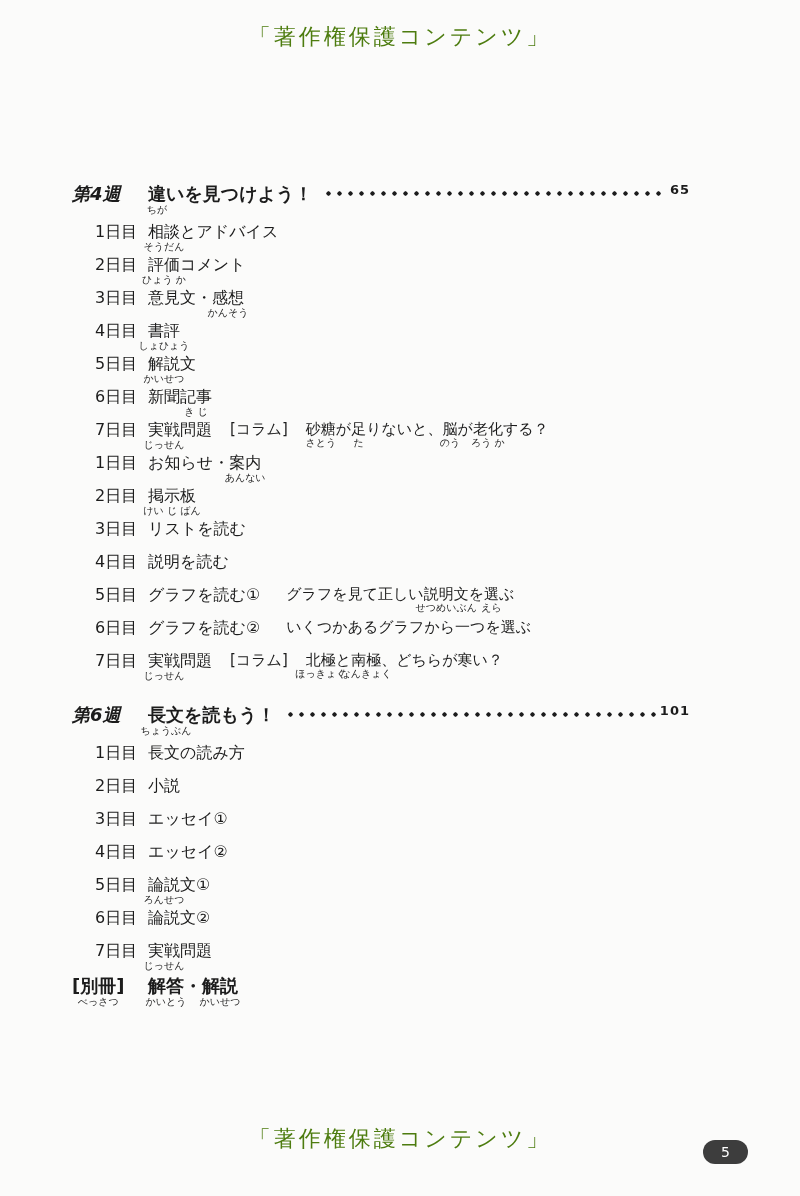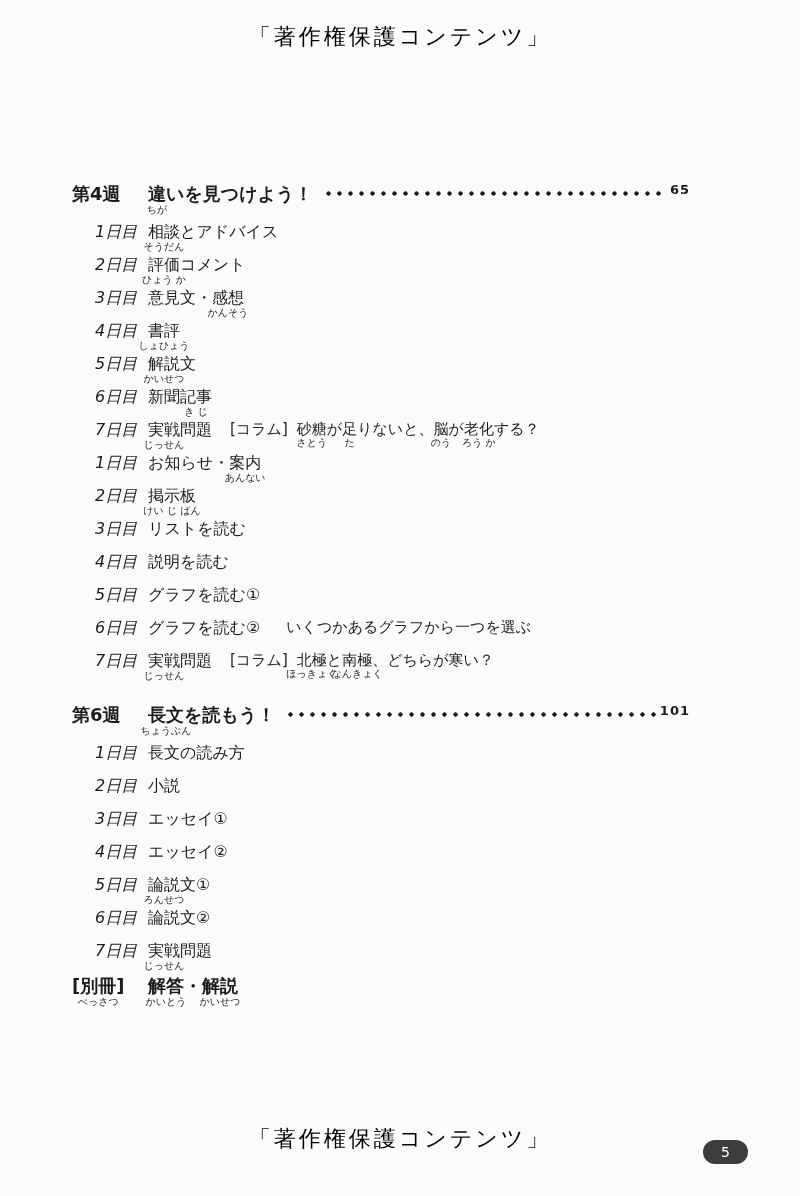--- a/index.html
+++ b/index.html
@@ -7,21 +7,21 @@
   body {
     position:relative;
     background:#fbfbfa;
     color:#1c1c1c;
     font-family:"DejaVu Sans", sans-serif;
     overflow:hidden;
   }
   .notice {
     position:absolute; left:0; width:100%;
     text-align:center;
-    color:#000000;
+    color:#4d7c0f;
     font-size:22px;
     letter-spacing:3px;
     white-space:nowrap;
   }
   #top-notice { top:22px; }
   #bottom-notice { top:1124px; }
   #page-badge {
     position:absolute; top:1140px; right:52px;
     width:45px; height:24px;
     background:#3d3d3d; color:#ffffff;
@@ -30,43 +30,43 @@
     display:flex; align-items:center; justify-content:center;
   }
   #toc { position:absolute; top:182px; left:72px; right:110px; }
 
   .week-row {
     display:flex; align-items:flex-start;
     height:40px;
     font-weight:bold; font-size:18px;
     white-space:nowrap;
   }
-  .week-label { flex:none; width:76px; }
+  .week-label { flex:none; width:76px;font-style:italic; }
   .week-title { flex:none; }
   .leader {
     flex:1 1 auto;
     height:5px;
     margin:9px 4px 0 10px;
     background-image:radial-gradient(circle, #1c1c1c 1.9px, transparent 2.4px);
     background-size:11px 5px;
     background-repeat:repeat-x;
     background-position:left center;
   }
   .pagenum { flex:none; font-size:13px; letter-spacing:1px; }
 
   .day-row {
     display:flex; align-items:flex-start;
     height:33px;
     font-size:16px;
     padding-left:23px;
     white-space:nowrap;
   }
-  .day-label { flex:none; width:53px;font-style:italic; }
+  .day-label { flex:none; width:53px; }
   .day-title { flex:none; }
-  .note-label { flex:none; margin-left:18px; margin-right:9px; font-size:15px; }
+  .note-label { flex:none; margin-left:18px; margin-right:18px; font-size:15px; }
   .note { flex:none; font-size:15px;text-align:center; }
   .sub { flex:none; margin-left:26px; font-size:15px; }
 
   .seg { position:relative; display:inline-block; white-space:pre; }
   .rb {
     position:absolute; top:100%; left:50%;
     transform:translateX(-50%);
     margin-top:-3px;
     font-size:10px; font-weight:normal;
     letter-spacing:0;
@@ -137,20 +137,21 @@
       <span class="day-label">3日目</span>
       <span class="day-title"><span class="seg"><span class="mn">リストを読む</span></span></span>
     </div>
     <div class="day-row">
       <span class="day-label">4日目</span>
       <span class="day-title"><span class="seg"><span class="mn">説明を読む</span></span></span>
     </div>
     <div class="day-row">
       <span class="day-label">5日目</span>
       <span class="day-title"><span class="seg"><span class="mn">グラフを読む①</span></span></span>
+      <span class="sub"><span class="seg"><span class="mn">グラフを見て正しい</span></span><span class="seg"><span class="mn">説明文</span><span class="rb">せつめいぶん</span></span><span class="seg"><span class="mn">を</span></span><span class="seg"><span class="mn">選</span><span class="rb">えら</span></span><span class="seg"><span class="mn">ぶ</span></span></span>
     </div>
     <div class="day-row">
       <span class="day-label">6日目</span>
       <span class="day-title"><span class="seg"><span class="mn">グラフを読む②</span></span></span>
       <span class="sub"><span class="seg"><span class="mn">いくつかあるグラフから一つを選ぶ</span></span></span>
     </div>
     <div class="day-row">
       <span class="day-label">7日目</span>
       <span class="day-title"><span class="seg"><span class="mn">実戦</span><span class="rb">じっせん</span></span><span class="seg"><span class="mn">問題</span></span></span>
       <span class="note-label">[コラム]</span>

